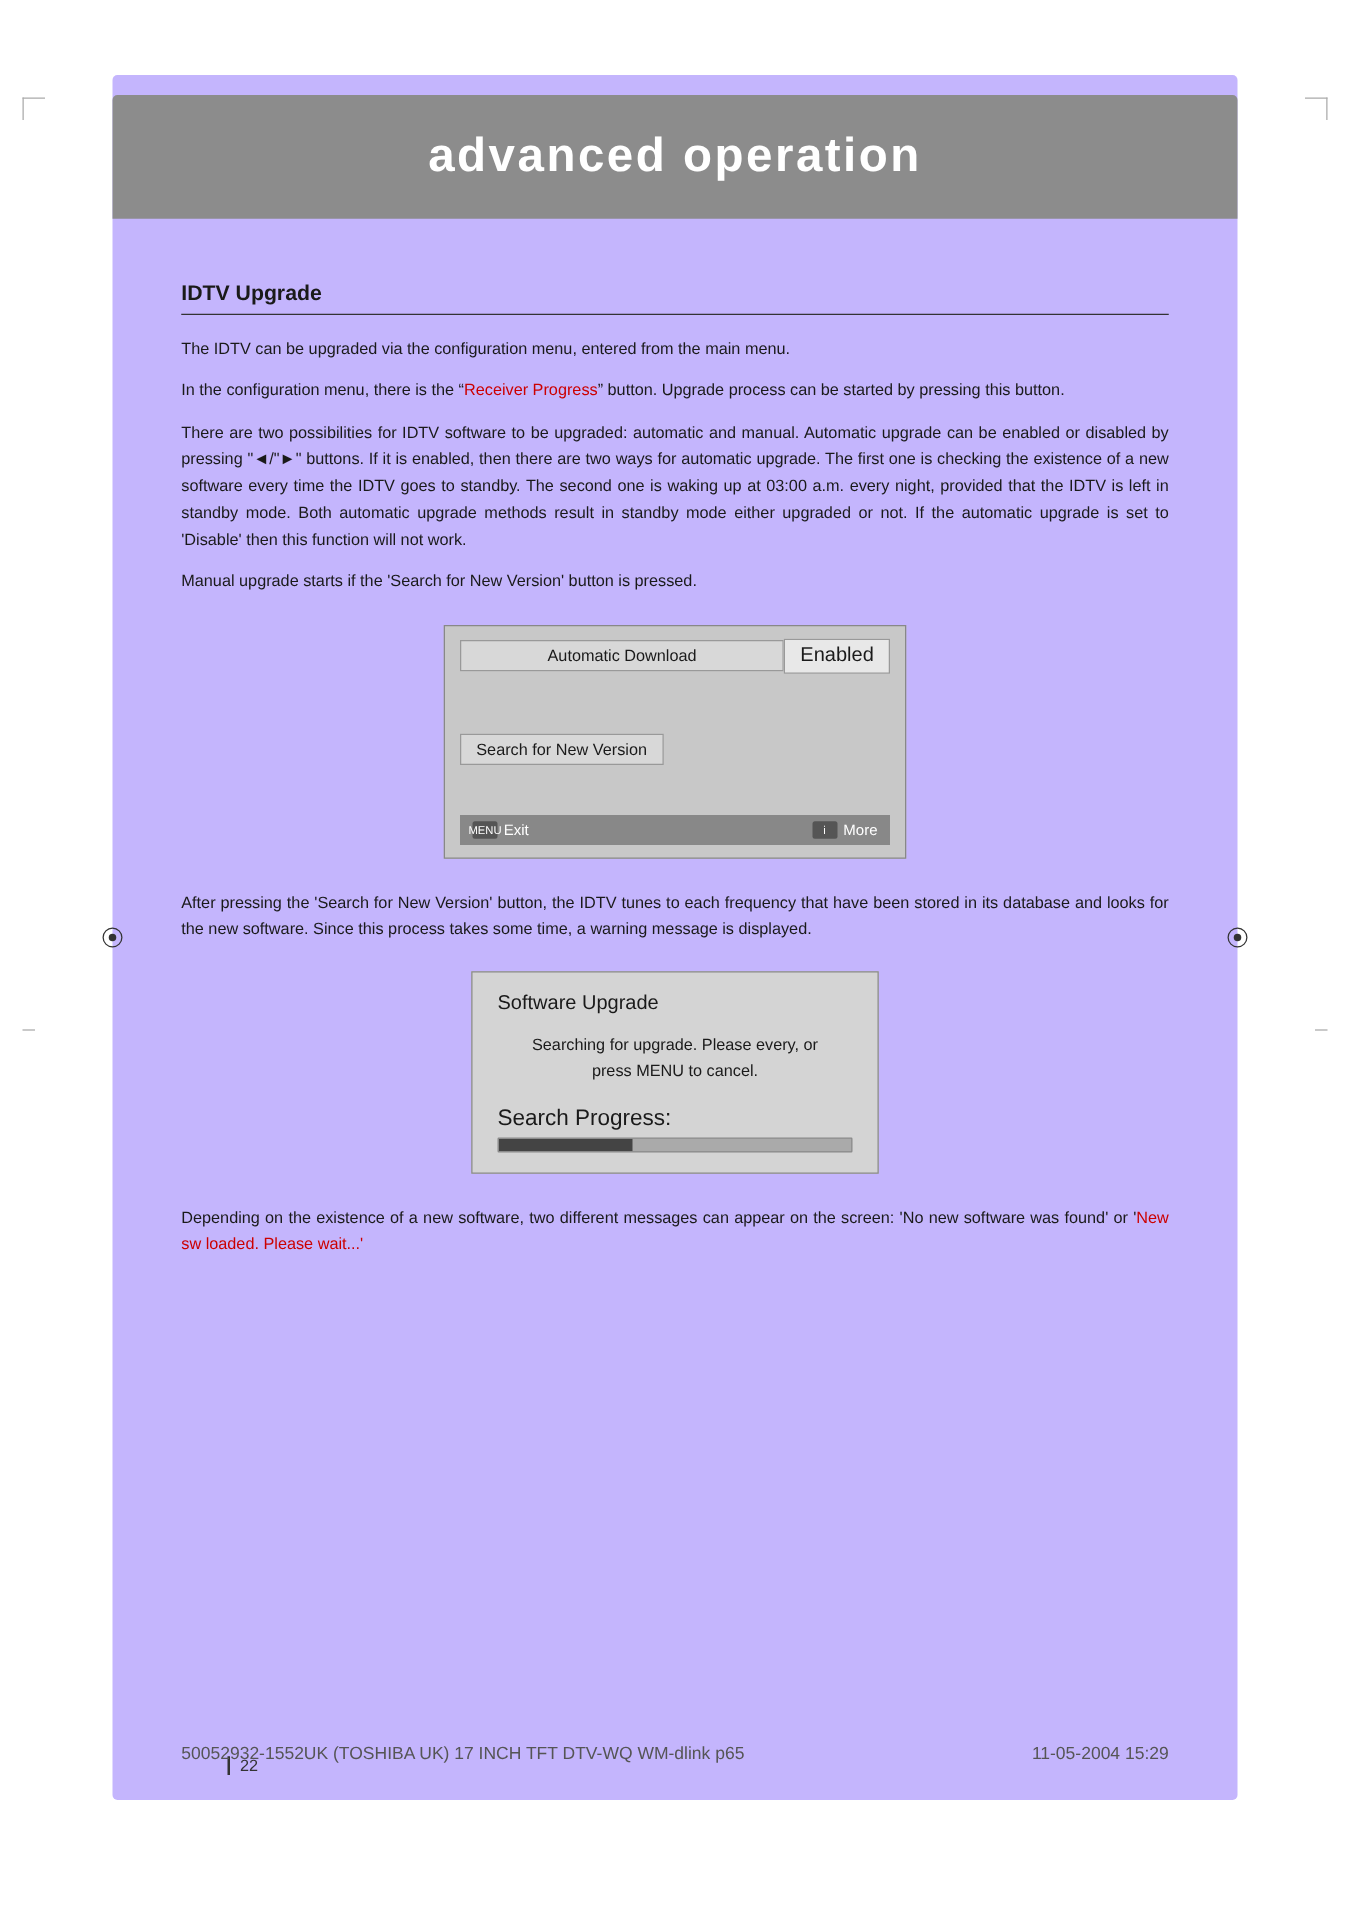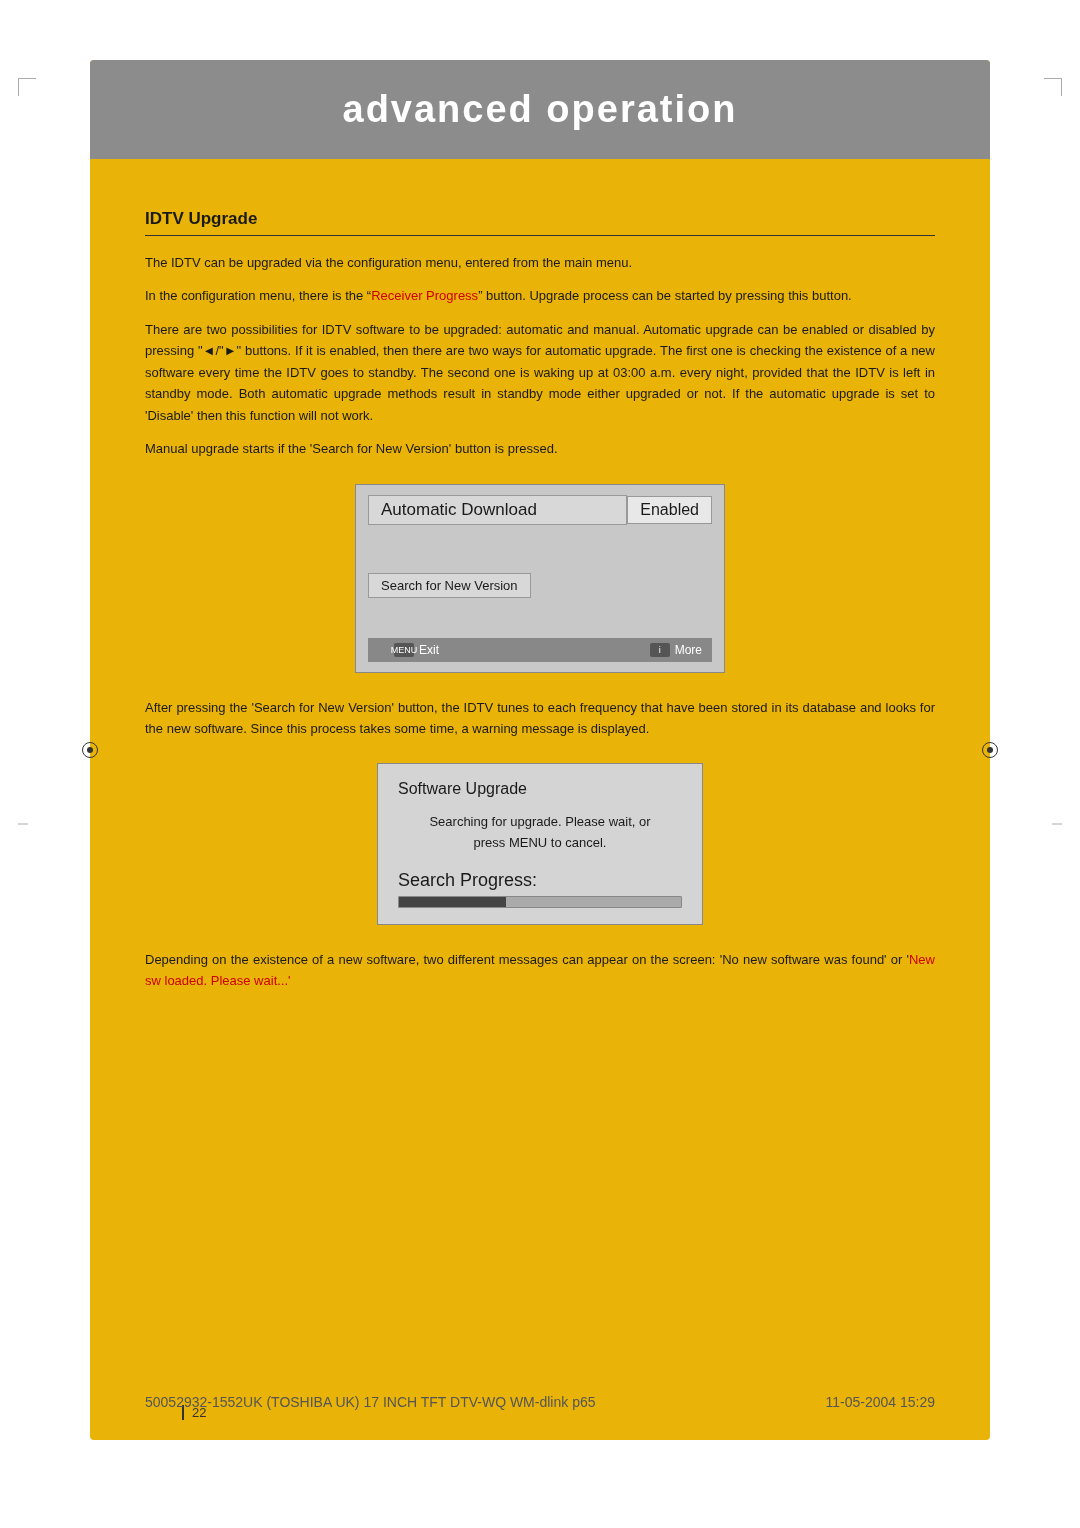--- a/index.html
+++ b/index.html
@@ -53,23 +53,23 @@
       width: 10px; height: 1px;
     }
     .center-tick.right {
       right: 18px; top: 50%; transform: translateY(-50%);
       width: 10px; height: 1px;
     }
 
     
     .content-area {
       margin: 60px 90px 60px 90px;
-      background: #eab308;
+      background: #c4b5fd;
       border-radius: 4px;
-      padding: 0 0 60px 0;
+      padding: 16px 0 60px 0;
       position: relative;
       min-height: 1380px;
     }
 
     
     .header-banner {
       background: #8c8c8c;
       padding: 28px 40px;
       margin-bottom: 50px;
       border-radius: 4px 4px 0 0;
@@ -124,26 +124,27 @@
       width: 370px;
     }
 
     .ui-row {
       display: flex;
       align-items: center;
       margin-bottom: 4px;
     }
 
     .ui-cell-label {
-      font-size: 17px;
+      font-size: 13px;
       color: #1a1a1a;
       background: #d8d8d8;
       border: 1px solid #999;
       padding: 4px 12px;
       flex: 1;
+      text-align: center;
     }
 
     .ui-cell-value {
       font-size: 16px;
       color: #1a1a1a;
       background: #e8e8e8;
       border: 1px solid #999;
       padding: 4px 12px;
       min-width: 80px;
       text-align: center;
@@ -173,21 +174,20 @@
       padding: 5px 10px;
       margin-top: 6px;
     }
 
     .ui-footer-item {
       display: flex;
       align-items: flex-start;
       gap: 5px;
       font-size: 12px;
       color: #fff;
-      margin-left: 16px;
     }
 
     .ui-footer-icon {
       width: 20px;
       height: 14px;
       background: #555;
       display: inline-flex;
       align-items: center;
       justify-content: center;
       font-size: 9px;
@@ -353,21 +353,21 @@
             <span>More</span>
           </div>
         </div>
       </div>
 
       <p class="body-text">After pressing the 'Search for New Version' button, the IDTV tunes to each frequency that have been stored in its database and looks for the new software. Since this process takes some time, a warning message is displayed.</p>
 
       <div class="ui-box-2">
         <div class="ui-box-2-title">Software Upgrade</div>
         <div class="ui-box-2-msg">
-          <span>Searching for upgrade. Please wait, or</span><br>
+          <span>Searching for upgrade. Please every, or</span><br>
           <span>press MENU to cancel.</span>
         </div>
         <div class="ui-box-2-progress-label">Search Progress:</div>
         <div class="ui-progress-track">
           <div class="ui-progress-bar" style="width:38%"></div>
         </div>
       </div>
 
       <p class="body-text">
         <span>Depending on the existence of a new software, two different messages can appear on the screen: 'No new software was found' or '</span><span class="text-red">New sw loaded. Please wait...'</span>

